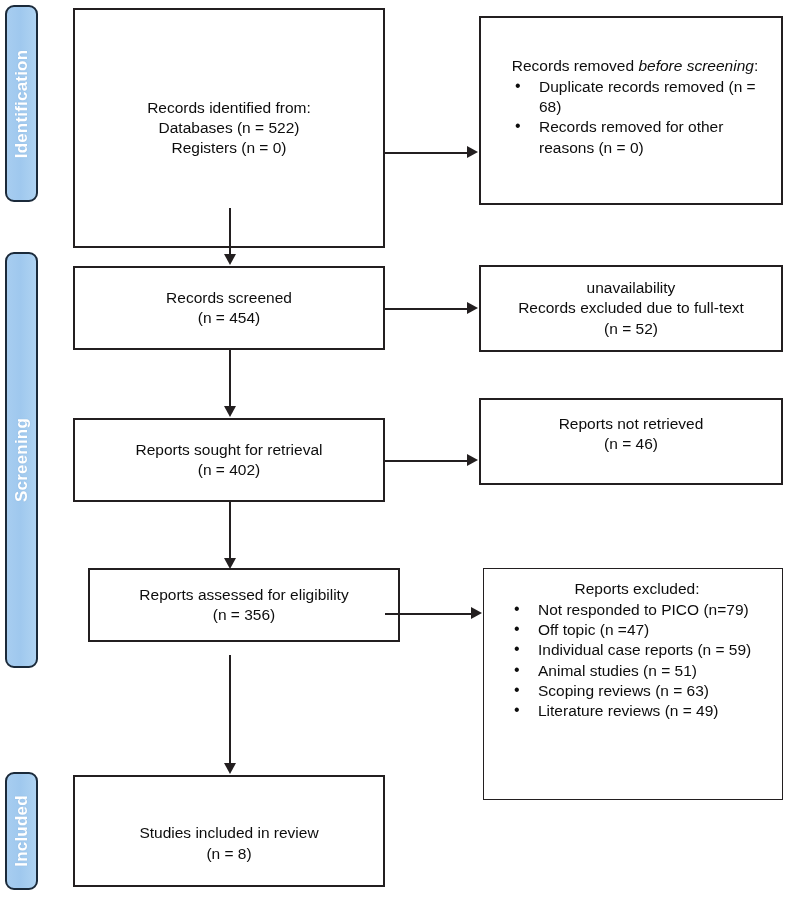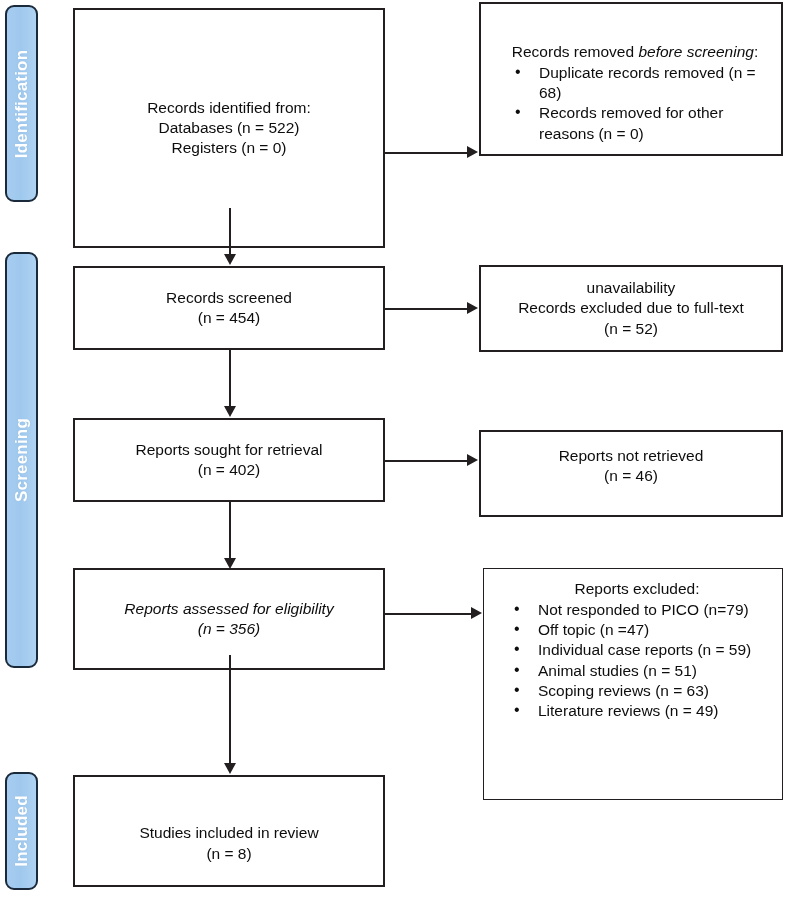--- a/index.html
+++ b/index.html
@@ -144,21 +144,21 @@
   </div>
 
   <div class="fbox center-v" style="left:73px; top:8px; width:312px; height:240px;">
     <div class="btext">
       <span class="ln">Records identified from:</span>
       <span class="ln">Databases (n = 522)</span>
       <span class="ln">Registers (n = 0)</span>
     </div>
   </div>
 
-  <div class="fbox" style="left:479px; top:2px; width:304px; height:154px;">
+  <div class="fbox" style="left:479px; top:16px; width:304px; height:189px;">
     <div class="blist tight centered-head" style="padding-top:38px;">
       <span class="head"><span>Records removed </span><em>before screening</em><span>:</span></span>
       <ul>
         <li>Duplicate records removed (n = 68)</li>
         <li>Records removed for other reasons (n = 0)</li>
       </ul>
     </div>
   </div>
 
   <div class="hline" style="left:385px; top:152px; width:83px;"></div>
@@ -188,34 +188,34 @@
   <div class="vline" style="left:229px; top:350px; height:58px;"></div>
   <div class="arrow-down" style="left:224px; top:406px;"></div>
 
   <div class="fbox center-v" style="left:73px; top:418px; width:312px; height:84px;">
     <div class="btext">
       <span class="ln">Reports sought for retrieval</span>
       <span class="ln">(n = 402)</span>
     </div>
   </div>
 
-  <div class="fbox" style="left:479px; top:430px; width:304px; height:87px; align-items:flex-start;">
+  <div class="fbox" style="left:479px; top:398px; width:304px; height:87px; align-items:flex-start;">
     <div class="btext" style="padding-top:14px;">
       <span class="ln">Reports not retrieved</span>
       <span class="ln">(n = 46)</span>
     </div>
   </div>
 
   <div class="hline" style="left:385px; top:460px; width:83px;"></div>
   <div class="arrow-right" style="left:467px; top:454px;"></div>
 
   <div class="vline" style="left:229px; top:502px; height:58px;"></div>
   <div class="arrow-down" style="left:224px; top:558px;"></div>
 
-  <div class="fbox center-v" style="left:73px; top:568px; width:312px; height:102px;font-style:italic;">
+  <div class="fbox center-v" style="left:88px; top:568px; width:312px; height:74px;">
     <div class="btext">
       <span class="ln">Reports assessed for eligibility</span>
       <span class="ln">(n = 356)</span>
     </div>
   </div>
 
   <div class="fbox thin" style="left:483px; top:568px; width:300px; height:232px; align-items:flex-start;">
     <div class="blist">
       <span class="head left">Reports excluded:</span>
       <ul>

